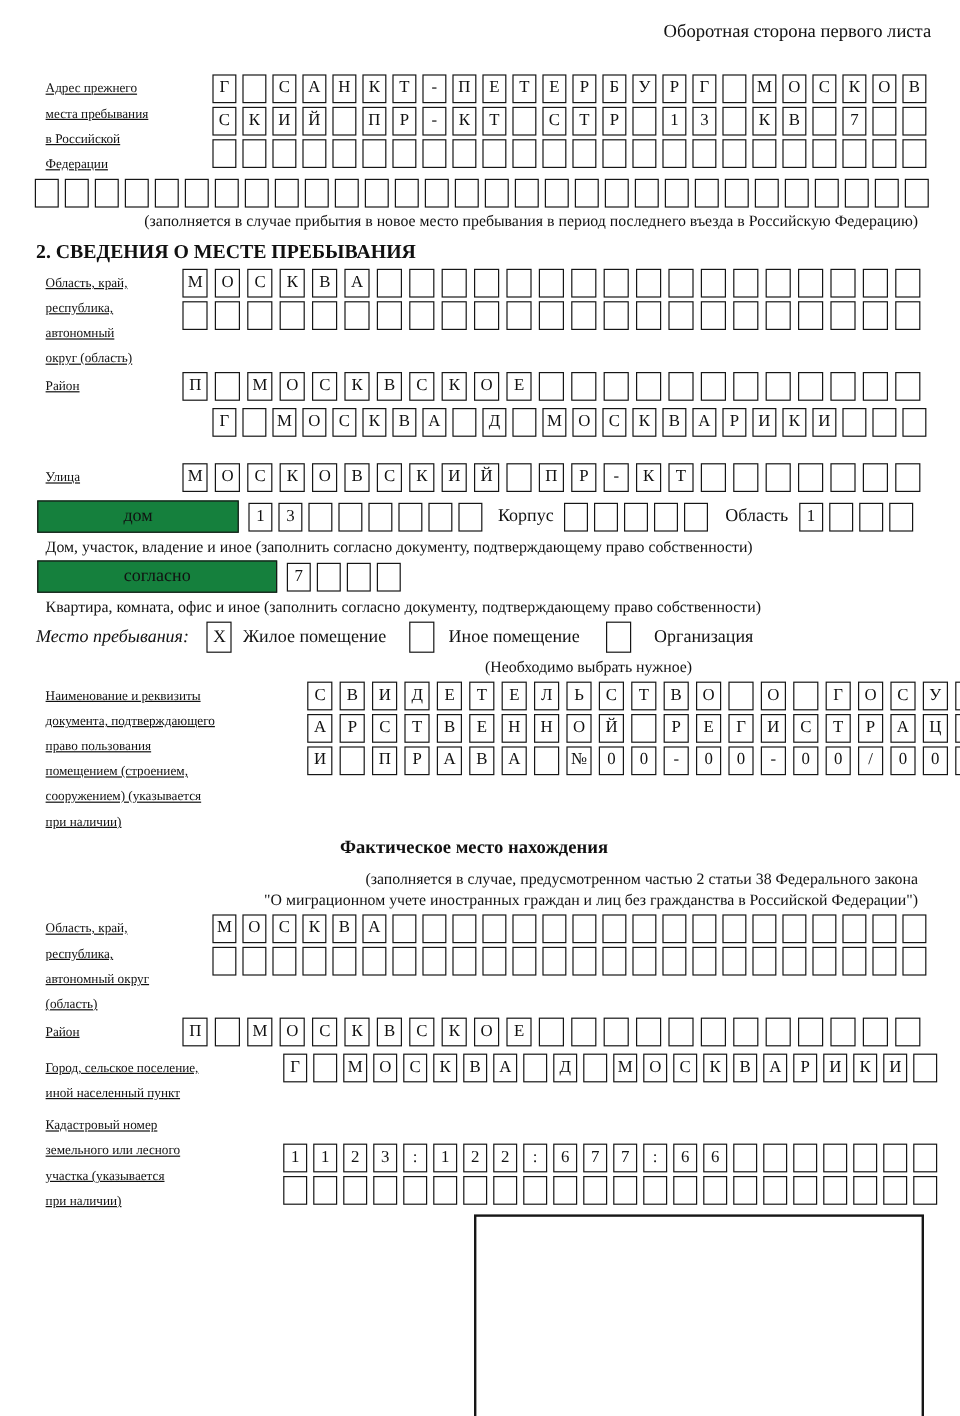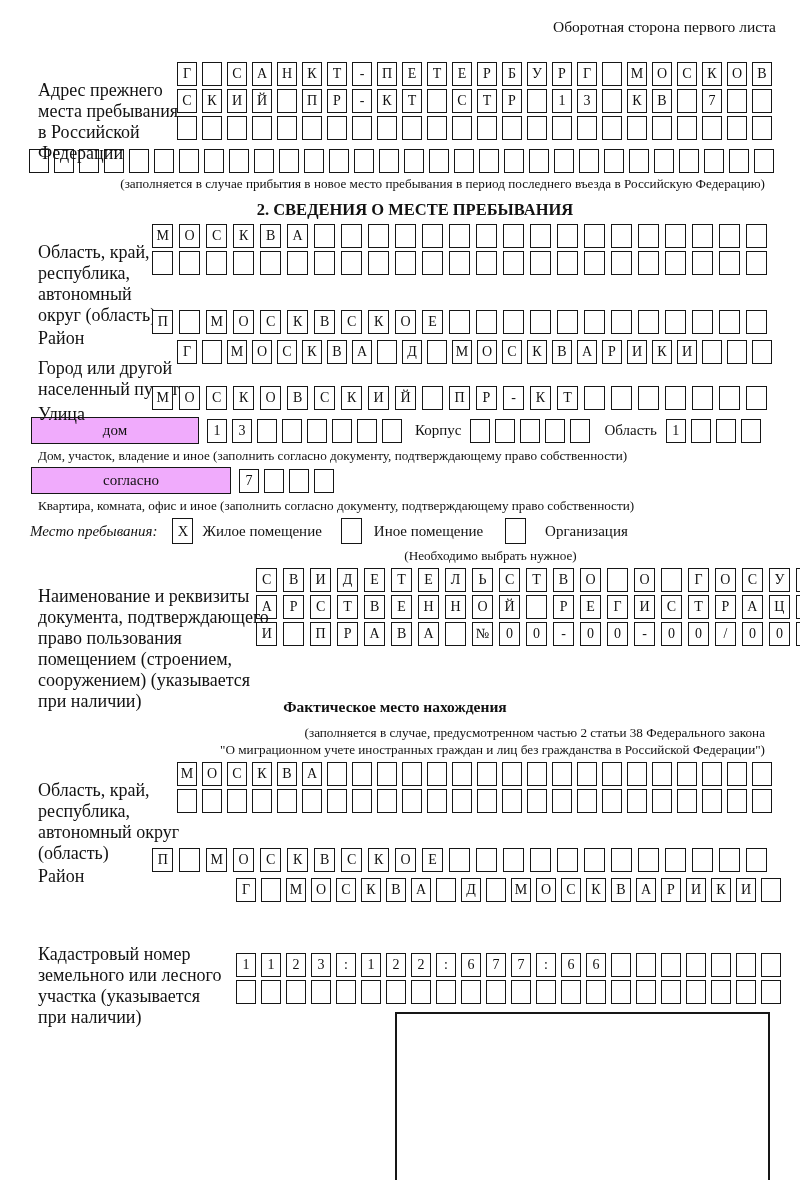--- a/index.html
+++ b/index.html
@@ -6,22 +6,22 @@
   body{
     width:800px;height:1180px;overflow:hidden;box-sizing:border-box;
     padding:18px 0 0 30px;
     font-family:"Liberation Serif","DejaVu Serif",serif;
     color:#111;
   }
   .hdr{ text-align:right;padding-right:24px;font-size:15.5px;}
   
   .frow{position:relative;}
   .flabel{
-    position:absolute;left:8px;top:18px;
-    font-size:18px;line-height:21px;white-space:pre-line;
+    position:absolute;left:8px;top:2px;
+    font-size:11px;line-height:21px;white-space:pre-line;text-decoration:underline;
   }
   .stack{display:flex;flex-direction:column;gap:3px;}
   .cells{display:flex;gap:5px;}
   .cells .cell{
     flex:none;box-sizing:border-box;
     width:20px;height:24px;
     border:1.6px solid #161616;background:#fff;
     display:flex;align-items:center;justify-content:center;
     font-size:14px;line-height:1;
   }
@@ -30,29 +30,29 @@
   
   .ml147{margin-left:147px;}
   .ml122{margin-left:122px;}
   .ml226{margin-left:226px;}
   .ml206{margin-left:206px;}
   .ml0{margin-left:-1px;}
   .note{
     font-size:13.2px;text-align:right;padding-right:35px;line-height:17px;
   }
   .sec-title{
-    font-weight:bold;font-size:16.5px;text-align:center;
+    font-weight:bold;font-size:16.5px;text-align:left;
   }
   .sub-title{
     font-weight:bold;font-size:15.5px;text-align:center;padding-right:40px;
   }
   .widebox{
     box-sizing:border-box;border:1.7px solid #161616;height:27px;
     display:flex;align-items:center;justify-content:center;
-    font-size:15px;flex:none;background:#f0abfc;
+    font-size:15px;flex:none;background:#15803d;
   }
   .inline-row{display:flex;align-items:center;}
   .inline-lbl{font-size:15px;flex:none;}
   .cbx{
     flex:none;box-sizing:border-box;width:21px;height:26px;
     border:1.6px solid #161616;display:flex;align-items:center;justify-content:center;
     font-size:14.5px;background:#fff;
   }
   .stamp-box{
     box-sizing:border-box;width:375px;height:173px;
@@ -273,22 +273,20 @@
       <span class="cell"></span>
       <span class="cell"></span>
       <span class="cell"></span>
       <span class="cell"></span>
       <span class="cell"></span>
       <span class="cell"></span>
     </div>
 </div>
 
 <div class="frow mh46 mt3">
-  <div class="flabel">Город или другой
-населенный пункт</div>
   <div class="cells ml147">
       <span class="cell">Г</span>
       <span class="cell"></span>
       <span class="cell">М</span>
       <span class="cell">О</span>
       <span class="cell">С</span>
       <span class="cell">К</span>
       <span class="cell">В</span>
       <span class="cell">А</span>
       <span class="cell"></span>
@@ -559,20 +557,22 @@
       <span class="cell"></span>
       <span class="cell"></span>
       <span class="cell"></span>
       <span class="cell"></span>
       <span class="cell"></span>
       <span class="cell"></span>
     </div>
 </div>
 
 <div class="frow mh46 mt3">
+  <div class="flabel">Город, сельское поселение,
+иной населенный пункт</div>
   <div class="cells ml206">
       <span class="cell">Г</span>
       <span class="cell"></span>
       <span class="cell">М</span>
       <span class="cell">О</span>
       <span class="cell">С</span>
       <span class="cell">К</span>
       <span class="cell">В</span>
       <span class="cell">А</span>
       <span class="cell"></span>

